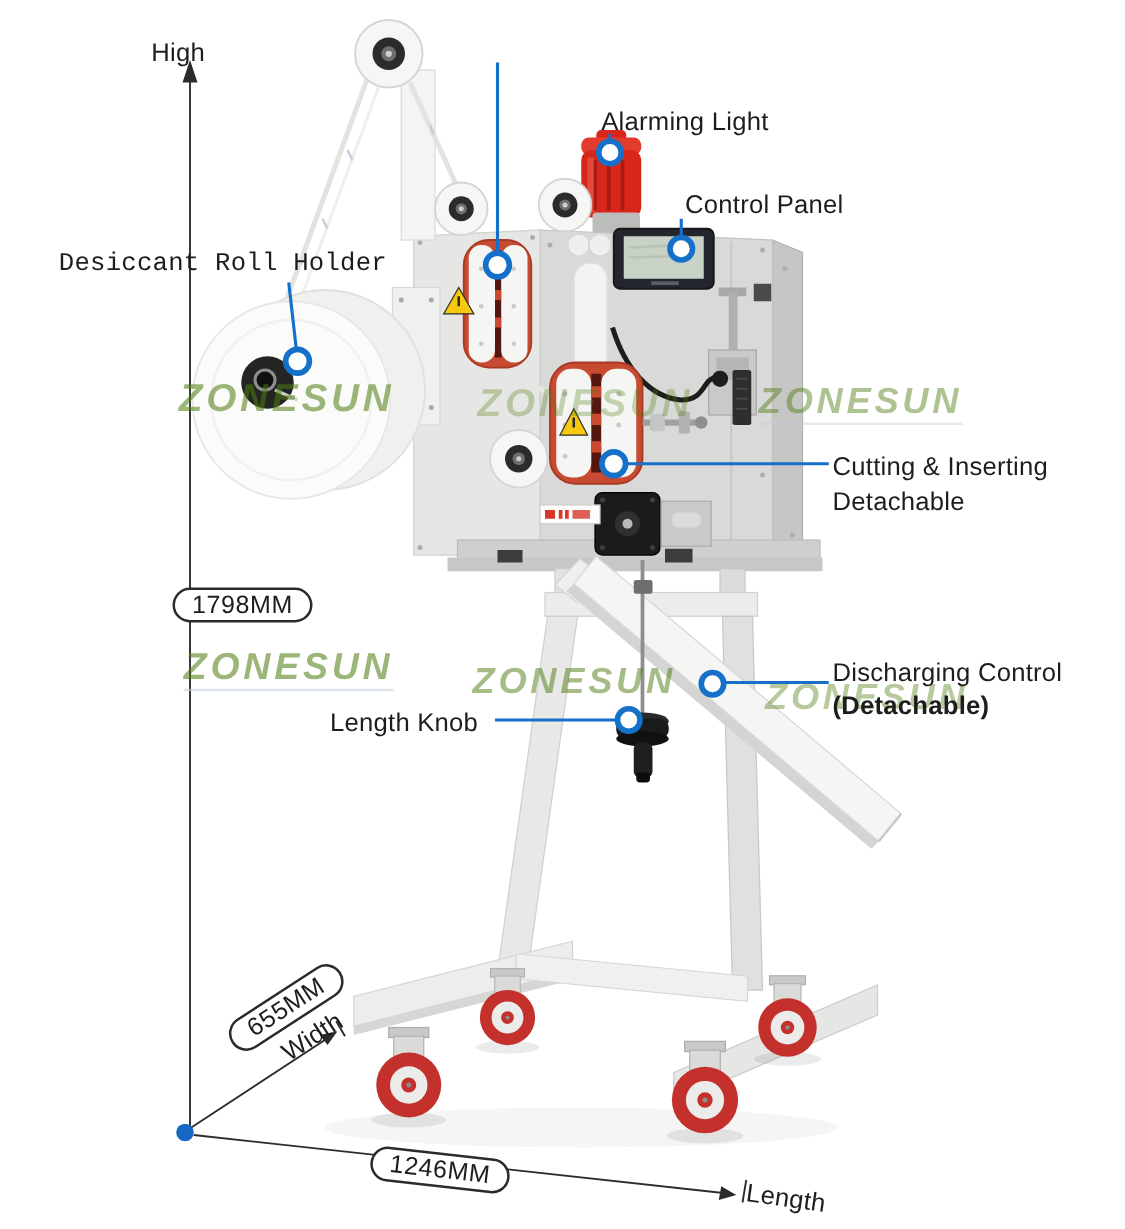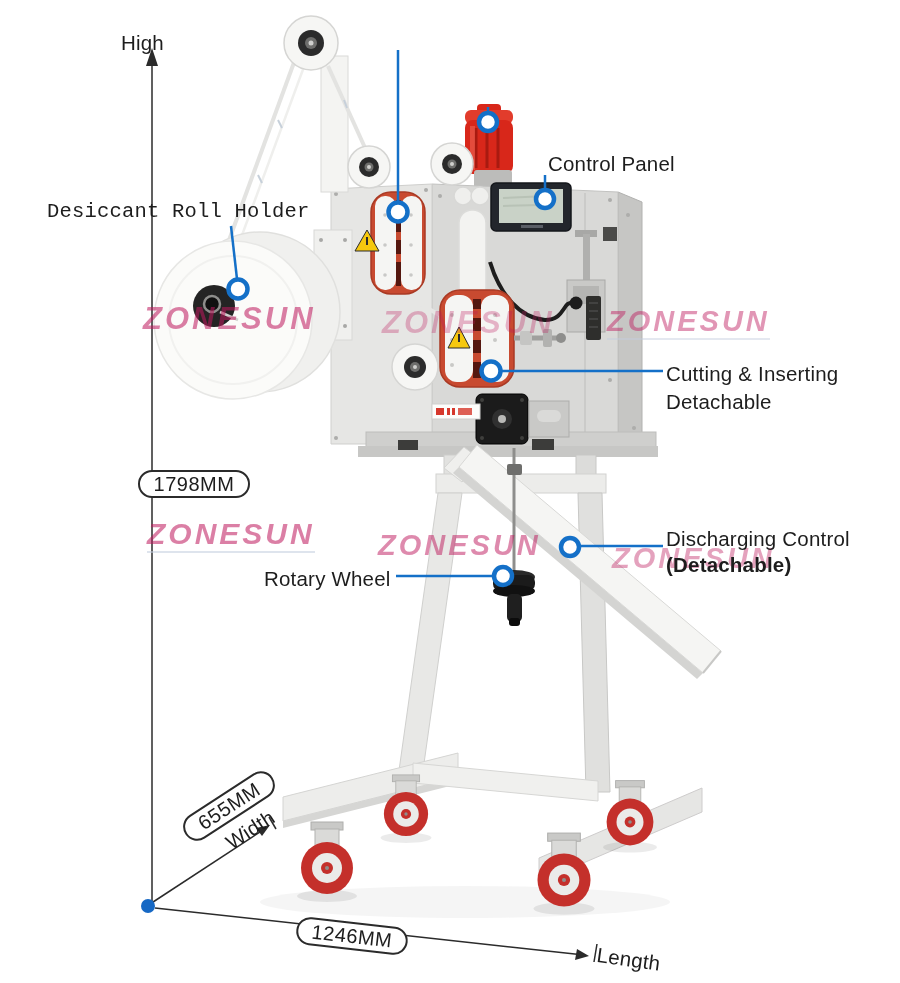--- a/index.html
+++ b/index.html
@@ -3,21 +3,21 @@
 <meta charset="utf-8">
 <style>
   html,body{margin:0;padding:0;background:#fff;}
   .stage{
     position:relative;width:900px;height:983px;background:#ffffff;overflow:hidden;
     font-family:"Liberation Sans", sans-serif;color:#1d1d1d;
   }
   .stage svg{position:absolute;left:0;top:0;z-index:1;}
   .wm{
     position:absolute;z-index:2;font-style:italic;font-weight:bold;
-    letter-spacing:3px;color:#be185d;pointer-events:none;white-space:nowrap;
+    letter-spacing:3px;color:#4d7c0f;pointer-events:none;white-space:nowrap;
   }
   .lbl{
     position:absolute;z-index:3;font-size:20.5px;font-weight:500;
     color:#1d1d1d;white-space:nowrap;letter-spacing:0.2px;line-height:27px;
   }
   .pill{
     position:absolute;z-index:3;box-sizing:border-box;height:28px;
     border:2px solid #2b2b2b;border-radius:15px;background:#fff;
     font-size:20px;font-weight:500;text-align:center;line-height:24px;
     letter-spacing:0.5px;color:#1d1d1d;
@@ -308,27 +308,28 @@
 </svg>
 
 <div class="wm" style="left:143px;top:301px;font-size:31px;opacity:0.55;">ZONESUN</div>
 <div class="wm" style="left:382px;top:305px;font-size:31px;opacity:0.30;">ZONESUN</div>
 <div class="wm" style="left:607px;top:305px;font-size:29px;opacity:0.45;border-bottom:2px solid #c4cee0;">ZONESUN</div>
 <div class="wm" style="left:147px;top:517px;font-size:30px;opacity:0.55;border-bottom:2px solid #c4cee0;">ZONESUN</div>
 <div class="wm" style="left:378px;top:529px;font-size:29px;opacity:0.50;">ZONESUN</div>
 <div class="wm" style="left:612px;top:542px;font-size:29px;opacity:0.40;">ZONESUN</div>
 
 <div class="lbl" style="left:121px;top:17px;margin-top:12px;">High</div>
+<div class="lbl" style="left:481px;top:84px;">Alarming Light</div>
 <div class="lbl" style="left:548px;top:150px;">Control Panel</div>
 <div class="lbl" style="left:47px;top:198px;font-family:Liberation Mono, monospace;">Desiccant Roll Holder</div>
 <div class="lbl" style="left:666px;top:360px;">Cutting &amp; Inserting</div>
 <div class="lbl" style="left:666px;top:388px;">Detachable</div>
 <div class="lbl" style="left:666px;top:525px;">Discharging Control</div>
 <div class="lbl" style="left:666px;top:551px;font-weight:bold;">(Detachable)</div>
-<div class="lbl" style="left:264px;top:565px;">Rotary Wheel</div>
+<div class="lbl" style="left:264px;top:565px;">Length Knob</div>
 <div class="lbl" style="left:214px;top:816px;width:72px;text-align:center;transform:rotate(-33deg);">Width</div>
 <div class="lbl" style="left:599px;top:941px;transform:rotate(8deg);transform-origin:left top;">Length</div>
 
 <div class="pill" style="left:138px;top:470px;width:112px;">1798MM</div>
 <div class="pill" style="left:177px;top:792px;width:104px;transform:rotate(-33deg);">655MM</div>
 <div class="pill" style="left:296px;top:922px;width:112px;transform:rotate(6.5deg);">1246MM</div>
 
 </div>
 
 </body></html>

